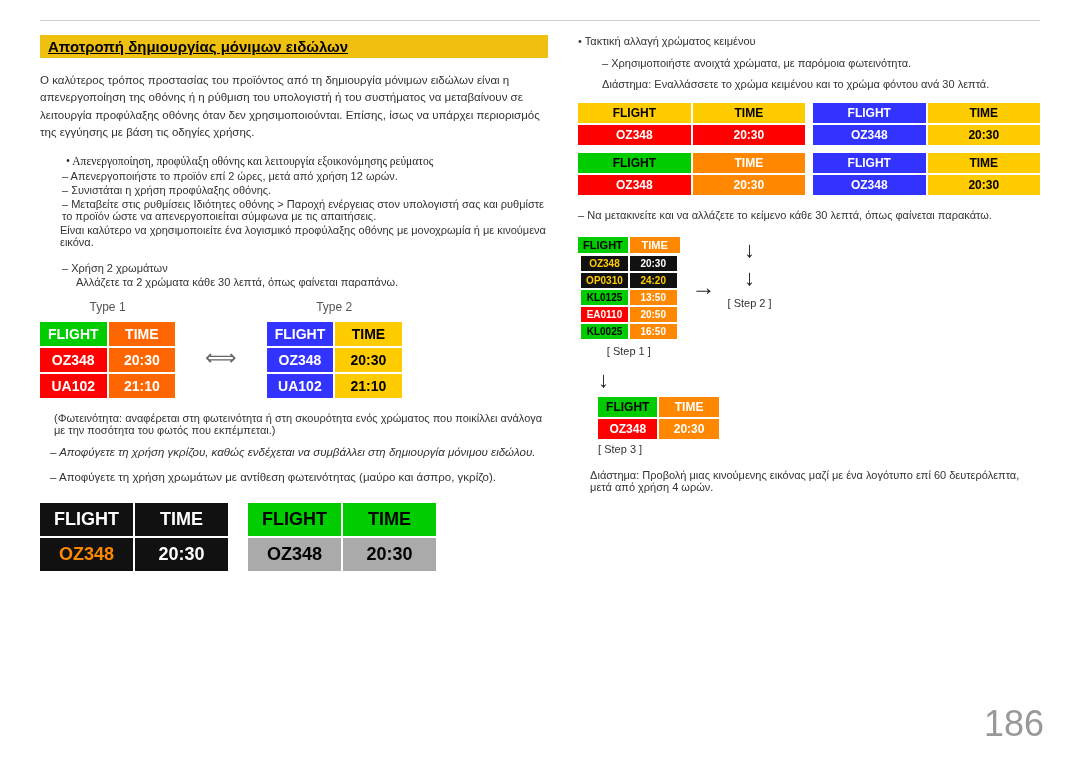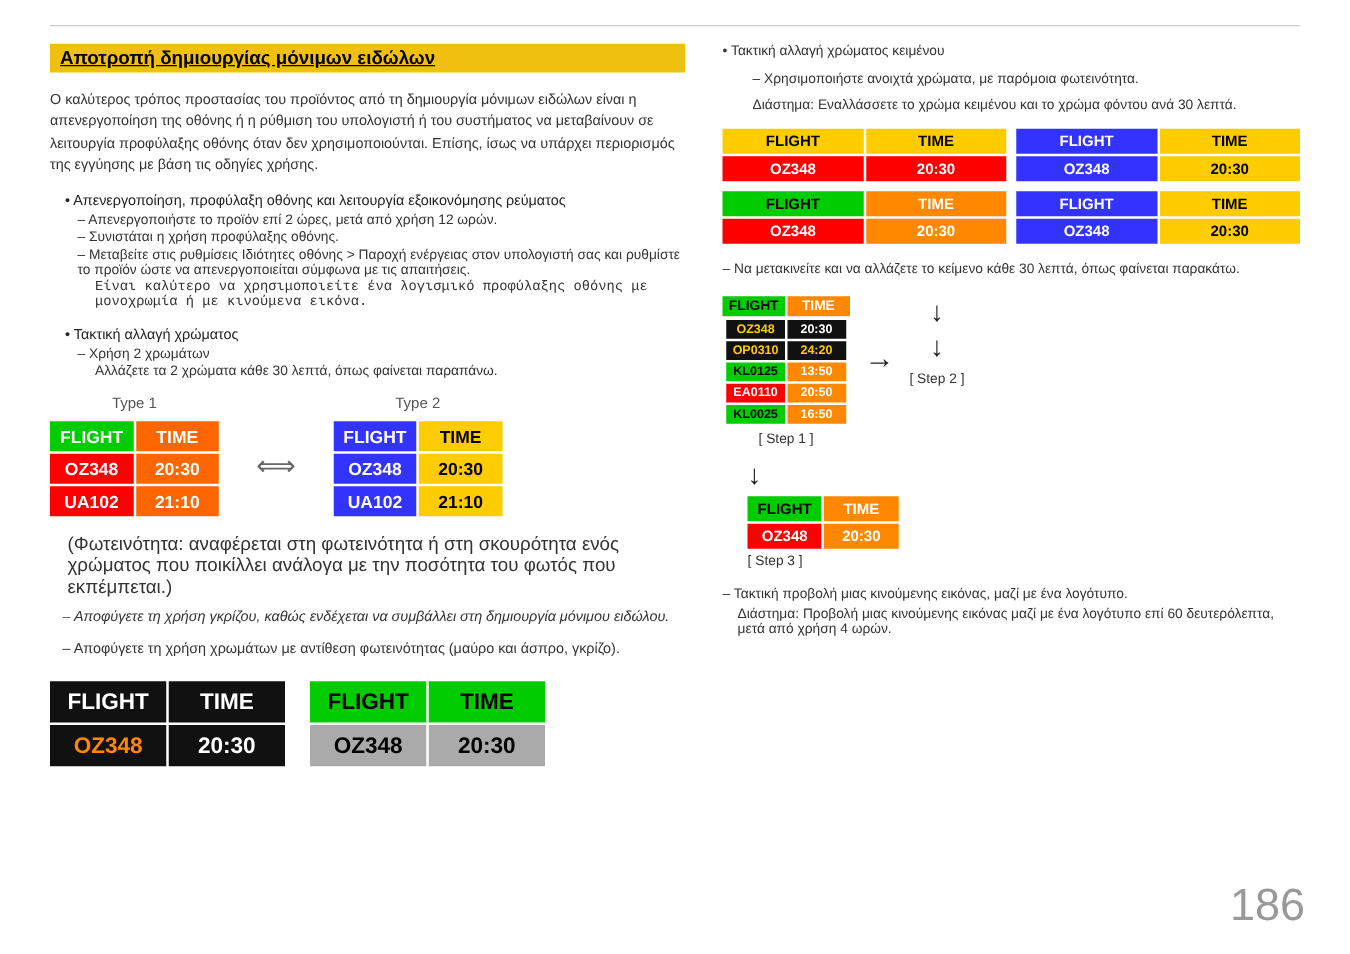--- a/index.html
+++ b/index.html
@@ -63,22 +63,23 @@
       line-height: 1.5;
       color: #333;
     }
 
     .bullet-section {
       margin-top: 6px;
     }
 
     .bullet-main {
       font-size: 11.5px;
-      margin-left: 12px;
+      margin-left: 26px;
       margin-bottom: 3px;
+      font-family: Liberation Serif, serif;
     }
 
     .bullet-sub {
       font-size: 11px;
       margin-left: 22px;
       margin-bottom: 2px;
       color: #333;
     }
 
     .bullet-sub::before {
@@ -223,25 +224,24 @@
 
       <div class="section-title">Αποτροπή δημιουργίας μόνιμων ειδώλων</div>
 
       <div class="body-text">Ο καλύτερος τρόπος προστασίας του προϊόντος από τη δημιουργία μόνιμων ειδώλων είναι η απενεργοποίηση της οθόνης ή η ρύθμιση του υπολογιστή ή του συστήματος να μεταβαίνουν σε λειτουργία προφύλαξης οθόνης όταν δεν χρησιμοποιούνται. Επίσης, ίσως να υπάρχει περιορισμός της εγγύησης με βάση τις οδηγίες χρήσης.</div>
 
       <div class="bullet-section">
         <div class="bullet-main">• <span>Απενεργοποίηση, προφύλαξη οθόνης και λειτουργία εξοικονόμησης ρεύματος</span></div>
         <div class="bullet-sub">Απενεργοποιήστε το προϊόν επί 2 ώρες, μετά από χρήση 12 ωρών.</div>
         <div class="bullet-sub">Συνιστάται η χρήση προφύλαξης οθόνης.</div>
         <div class="bullet-sub">Μεταβείτε στις ρυθμίσεις Ιδιότητες οθόνης &gt; Παροχή ενέργειας στον υπολογιστή σας και ρυθμίστε το προϊόν ώστε να απενεργοποιείται σύμφωνα με τις απαιτήσεις.</div>
-        <div style="margin-left:36px;font-size:11px;color:#333;font-family:Liberation Mono, monospace;">Είναι καλύτερο να χρησιμοποιείτε ένα λογισμικό προφύλαξης οθόνης με μονοχρωμία ή με κινούμενα εικόνα.</div>
+        <div style="margin-left:20px;font-size:11px;color:#333;">Είναι καλύτερο να χρησιμοποιείτε ένα λογισμικό προφύλαξης οθόνης με μονοχρωμία ή με κινούμενα εικόνα.</div>
       </div>
 
       <div class="bullet-section">
-        <div class="bullet-main">• <span>Τακτική αλλαγή χρώματος</span></div>
         <div class="bullet-sub">Χρήση 2 χρωμάτων</div>
         <div style="margin-left:36px;font-size:11px;color:#333;">Αλλάζετε τα 2 χρώματα κάθε 30 λεπτά, όπως φαίνεται παραπάνω.</div>
       </div>
 
       <div class="types-row">
         <div class="type-block">
           <div class="type-label">Type 1</div>
           <div style="display:grid;grid-template-columns:1fr 1fr;gap:2px;">
             <div class="flight-cell t1-flight">FLIGHT</div>
             <div class="flight-cell t1-time">TIME</div>
@@ -261,21 +261,21 @@
             <div class="flight-cell t2-time">TIME</div>
             <div class="flight-cell t2-oz">OZ348</div>
             <div class="flight-cell t2-2030">20:30</div>
             <div class="flight-cell t2-ua">UA102</div>
             <div class="flight-cell t2-2110">21:10</div>
           </div>
         </div>
       </div>
 
       <div style="margin-top:6px;">
-        <div style="margin-left:14px;font-size:15px;color:#333;">(Φωτεινότητα: αναφέρεται στη φωτεινότητα ή στη σκουρότητα ενός χρώματος που ποικίλλει ανάλογα με την ποσότητα του φωτός που εκπέμπεται.)</div>
+        <div style="margin-left:14px;font-size:11px;color:#333;">(Φωτεινότητα: αναφέρεται στη φωτεινότητα ή στη σκουρότητα ενός χρώματος που ποικίλλει ανάλογα με την ποσότητα του φωτός που εκπέμπεται.)</div>
       </div>
 
       <div class="body-text" style="margin-left:10px;font-style:italic;">– Αποφύγετε τη χρήση γκρίζου, καθώς ενδέχεται να συμβάλλει στη δημιουργία μόνιμου ειδώλου.</div>
       <div class="body-text" style="margin-left:10px;">– Αποφύγετε τη χρήση χρωμάτων με αντίθεση φωτεινότητας (μαύρο και άσπρο, γκρίζο).</div>
 
       <div class="bottom-widgets" style="margin-top:8px;">
 
         <div style="display:grid;grid-template-columns:1fr 1fr;gap:2px;">
           <div class="big-cell big-flight-b">FLIGHT</div>
           <div class="big-cell big-time-b">TIME</div>
@@ -381,21 +381,20 @@
         <div style="display:grid;grid-template-columns:1fr 1fr;gap:2px;margin-top:4px;">
           <div class="s3-ft">FLIGHT</div>
           <div class="s3-tm">TIME</div>
           <div class="s3-oz">OZ348</div>
           <div class="s3-ti">20:30</div>
         </div>
         <div style="font-size:11px;color:#333;margin-top:4px;">[ Step 3 ]</div>
       </div>
 
       <div style="margin-top:8px;">
-        <div class="right-note">– Τακτική προβολή μιας κινούμενης εικόνας, μαζί με ένα λογότυπο.</div>
         <div class="right-note" style="margin-left:12px;">Διάστημα: Προβολή μιας κινούμενης εικόνας μαζί με ένα λογότυπο επί 60 δευτερόλεπτα, μετά από χρήση 4 ωρών.</div>
       </div>
 
     </div>
   </div>
 
   <div class="page-number">186</div>
 </div>
 
 </body></html>

